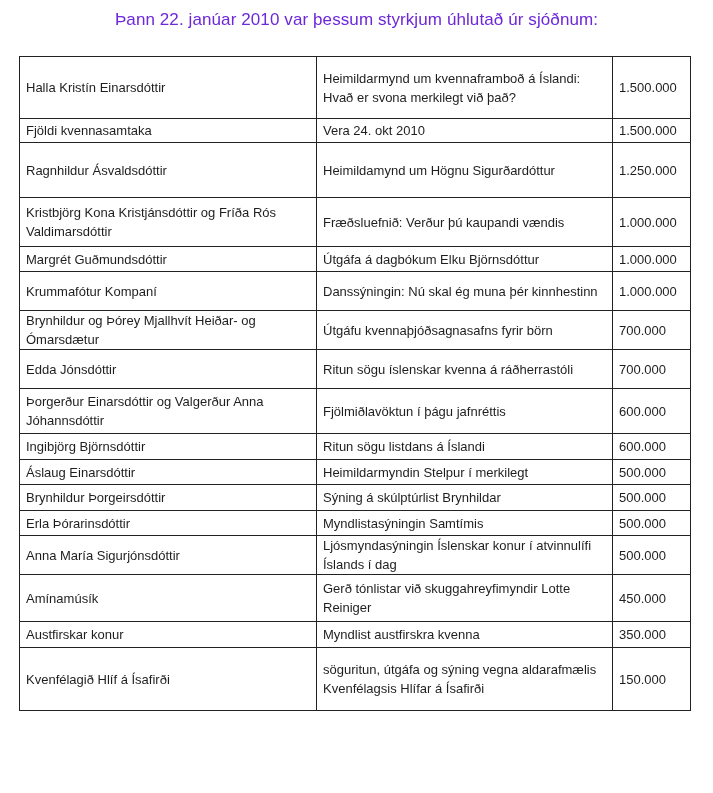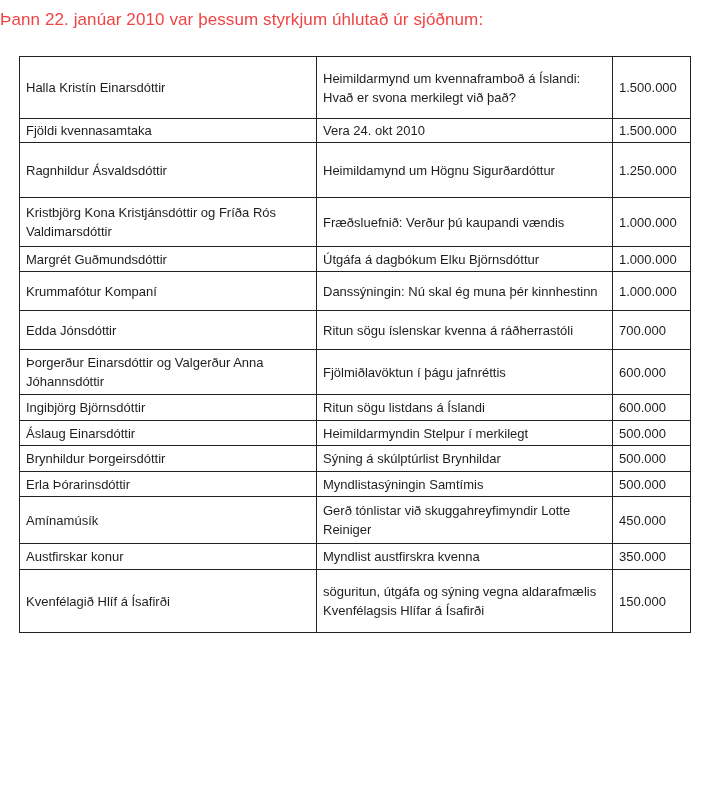--- a/index.html
+++ b/index.html
@@ -1,19 +1,19 @@
 <!DOCTYPE html>
 <html><head>
 <meta charset="utf-8">
 <style>
   html, body { margin: 0; padding: 0; background: #ffffff; }
   body { width: 713px; height: 793px; position: relative; overflow: hidden;
          font-family: "Liberation Sans", "DejaVu Sans", sans-serif; color: #1a1a1a; }
-  .title { position: absolute; top: 10px; left: 0; width: 713px; 
-           font-size: 17px; color: #ef4444; letter-spacing: 0.1px; }
+  .title { position: absolute; top: 10px; left: 0; width: 713px; text-align: center;
+           font-size: 17px; color: #6d28d9; letter-spacing: 0.1px; }
   table.grants { position: absolute; top: 56px; left: 19px; border-collapse: collapse;
                  table-layout: fixed; width: 669px; }
   table.grants td { border: 1.5px solid #222; font-size: 13px; line-height: 19px;
                     padding: 0 6px; vertical-align: middle; color: #1e1e1e; }
   td.c-name { width: 284px; }
   td.c-project { width: 283px; }
   td.c-amount { width: 65px; text-align: left; padding-right: 4px; }
 </style>
 </head>
 <body>
@@ -46,20 +46,25 @@
         <td class="c-name">Margrét Guðmundsdóttir</td>
         <td class="c-project">Útgáfa á dagbókum Elku Björnsdóttur</td>
         <td class="c-amount">1.000.000</td>
       </tr>
       <tr style="height: 39px;">
         <td class="c-name">Krummafótur Kompaní</td>
         <td class="c-project">Danssýningin: Nú skal ég muna þér kinnhestinn</td>
         <td class="c-amount">1.000.000</td>
       </tr>
       <tr style="height: 39px;">
+        <td class="c-name">Brynhildur og Þórey Mjallhvít Heiðar- og Ómarsdætur</td>
+        <td class="c-project">Útgáfu kvennaþjóðsagnasafns fyrir börn</td>
+        <td class="c-amount">700.000</td>
+      </tr>
+      <tr style="height: 39px;">
         <td class="c-name">Edda Jónsdóttir</td>
         <td class="c-project">Ritun sögu íslenskar kvenna á ráðherrastóli</td>
         <td class="c-amount">700.000</td>
       </tr>
       <tr style="height: 45px;">
         <td class="c-name">Þorgerður Einarsdóttir og Valgerður Anna Jóhannsdóttir</td>
         <td class="c-project">Fjölmiðlavöktun í þágu jafnréttis</td>
         <td class="c-amount">600.000</td>
       </tr>
       <tr style="height: 26px;">
@@ -75,20 +80,25 @@
       <tr style="height: 26px;">
         <td class="c-name">Brynhildur Þorgeirsdóttir</td>
         <td class="c-project">Sýning á skúlptúrlist Brynhildar</td>
         <td class="c-amount">500.000</td>
       </tr>
       <tr style="height: 25px;">
         <td class="c-name">Erla Þórarinsdóttir</td>
         <td class="c-project">Myndlistasýningin Samtímis</td>
         <td class="c-amount">500.000</td>
       </tr>
+      <tr style="height: 39px;">
+        <td class="c-name">Anna María Sigurjónsdóttir</td>
+        <td class="c-project">Ljósmyndasýningin Íslenskar konur í atvinnulífi Íslands í dag</td>
+        <td class="c-amount">500.000</td>
+      </tr>
       <tr style="height: 47px;">
         <td class="c-name">Amínamúsík</td>
         <td class="c-project">Gerð tónlistar við skuggahreyfimyndir Lotte Reiniger</td>
         <td class="c-amount">450.000</td>
       </tr>
       <tr style="height: 26px;">
         <td class="c-name">Austfirskar konur</td>
         <td class="c-project">Myndlist austfirskra kvenna</td>
         <td class="c-amount">350.000</td>
       </tr>

